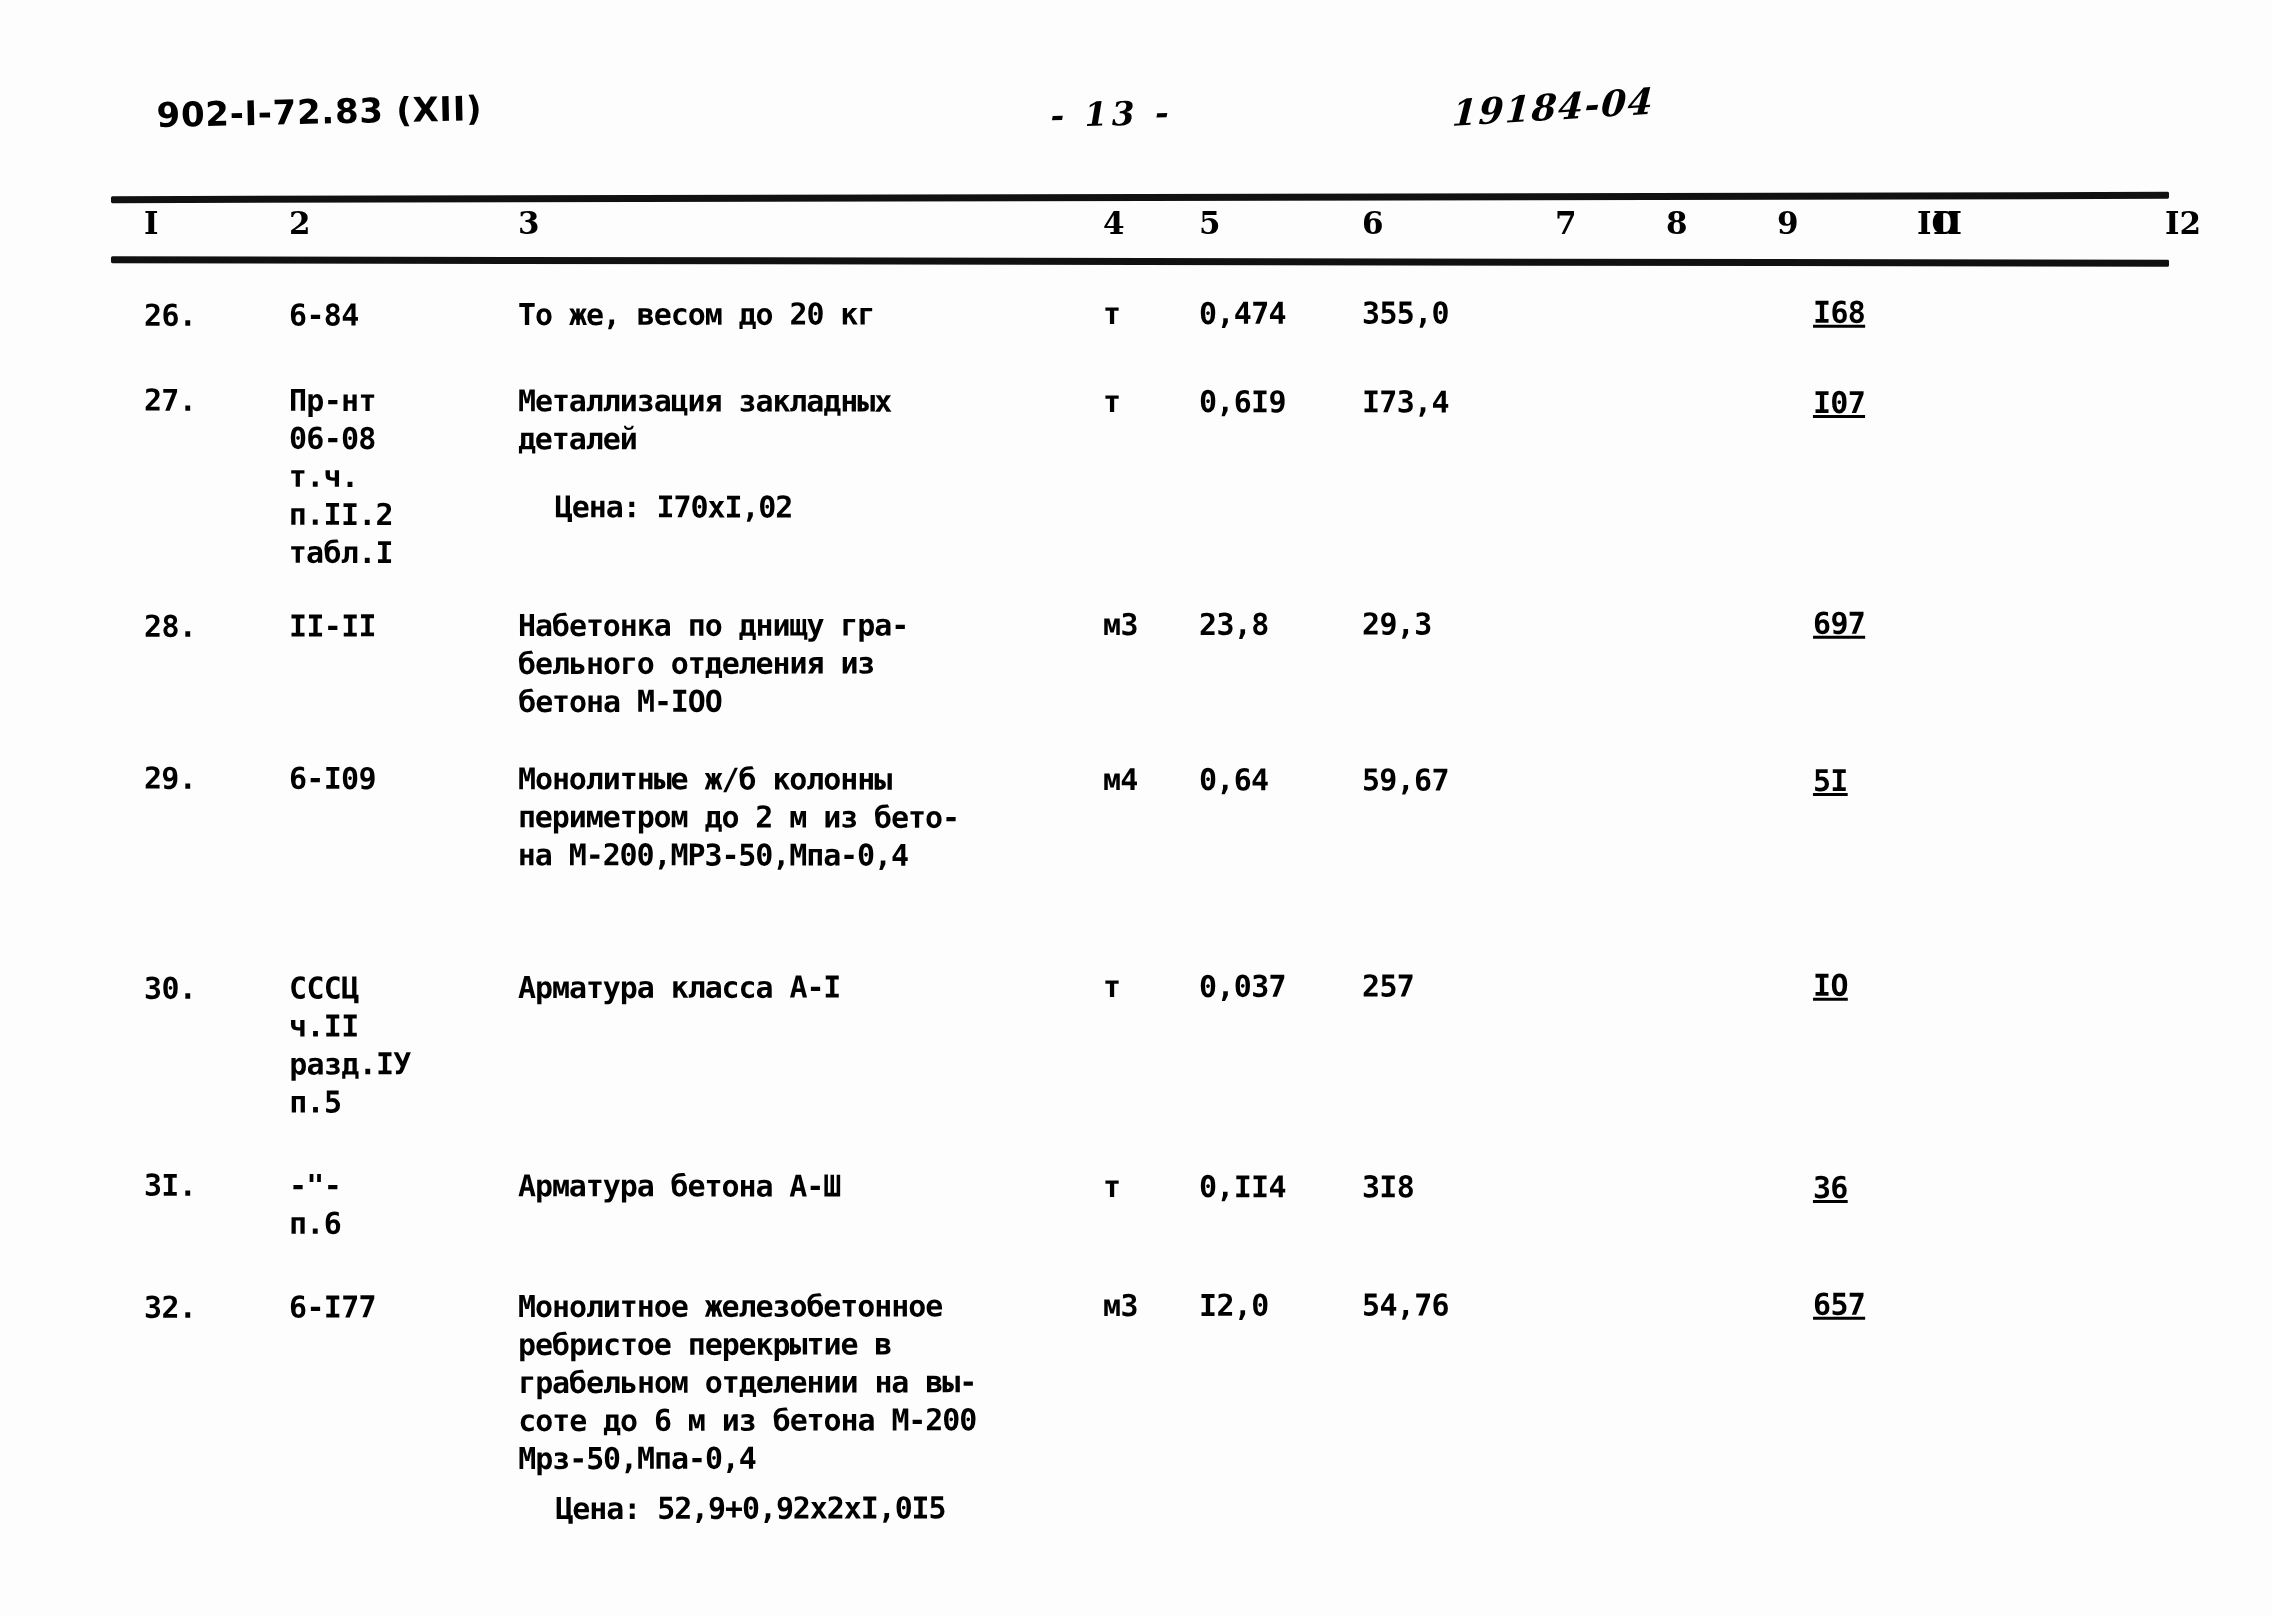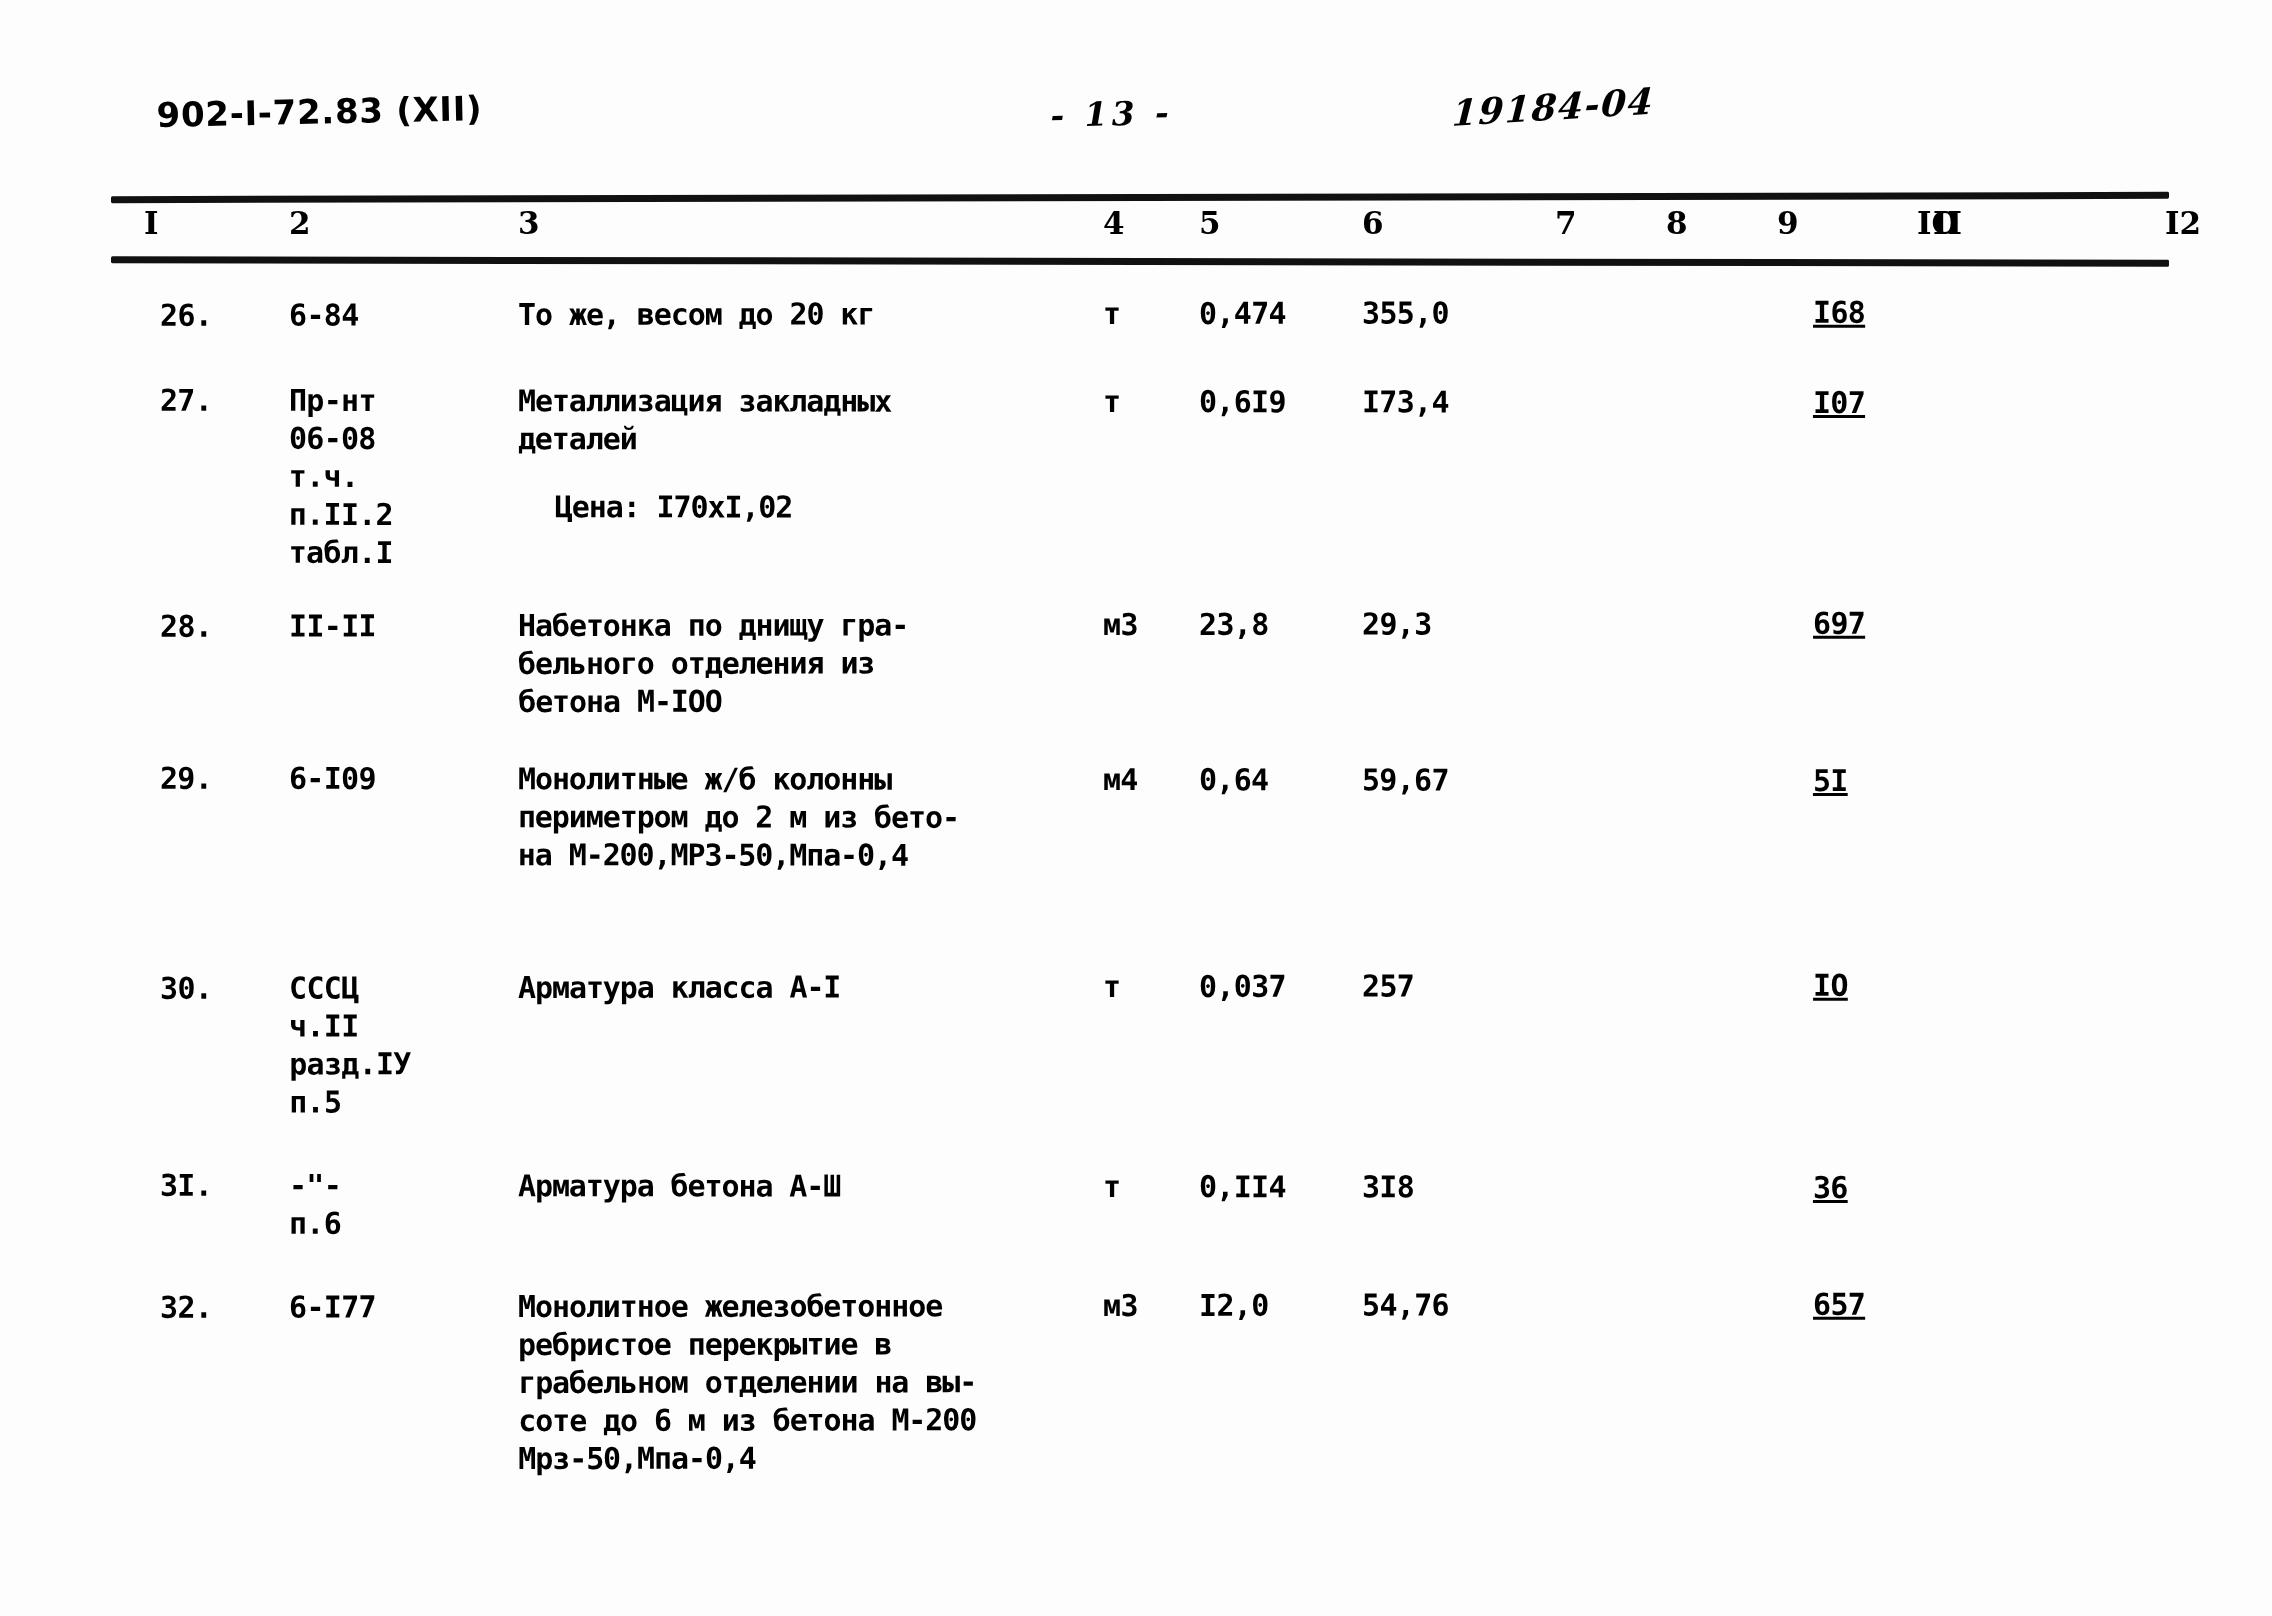--- a/index.html
+++ b/index.html
@@ -114,21 +114,21 @@
     line-height: 38px;
     letter-spacing: -0.7px;
     white-space: pre;
   }
   .cell.num     { font-family: "DejaVu Sans Mono", monospace; }
   .cell.desc    { letter-spacing: -1.1px; }
   .price-line   { margin-top: 30px; padding-left: 37px; }
   .price-line.tight { margin-top: 12px; }
 
   
-  .c1  { left: 160px; }
+  .c1  { left: 144px; }
   .c2  { left: 289px; }
   .c3  { left: 518px; }
   .c4  { left: 1103px; }
   .c5  { left: 1199px; }
   .c6  { left: 1362px; }
   .c9  { left: 1813px; text-decoration: underline; }
 
   
   .jit1 { transform: rotate(-0.10deg); }
   .jit2 { transform: rotate(0.08deg); }
@@ -214,21 +214,21 @@
         <div class="cell c2 num">-"-<br>п.6</div>
         <div class="cell c3 desc">Арматура бетона А-Ш</div>
         <div class="cell c4 num">т</div>
         <div class="cell c5 num">0,II4</div>
         <div class="cell c6 num">3I8</div>
         <div class="cell c9 num">36</div>
       </div>
       <div class="row jit1" style="top: 1287px;">
         <div class="cell c1 num">32.</div>
         <div class="cell c2 num">6-I77</div>
-        <div class="cell c3 desc">Монолитное железобетонное<br>ребристое перекрытие в<br>грабельном отделении на вы-<br>соте до 6 м из бетона М-200<br>Мрз-50,Мпа-0,4</div>
+        <div class="cell c3 desc">Монолитное железобетонное<br>ребристое перекрытие в<br>грабельном отделении на вы-<br>соте до 6 м из бетона М-200<br>Мрз-50,Мпа-0,4<div class="price-line tight">Цена: 52,9+0,92x2xI,0I5</div></div>
         <div class="cell c4 num">м3</div>
         <div class="cell c5 num">I2,0</div>
         <div class="cell c6 num">54,76</div>
         <div class="cell c9 num">657</div>
       </div>
     </div>
 
 </div>
 
 

